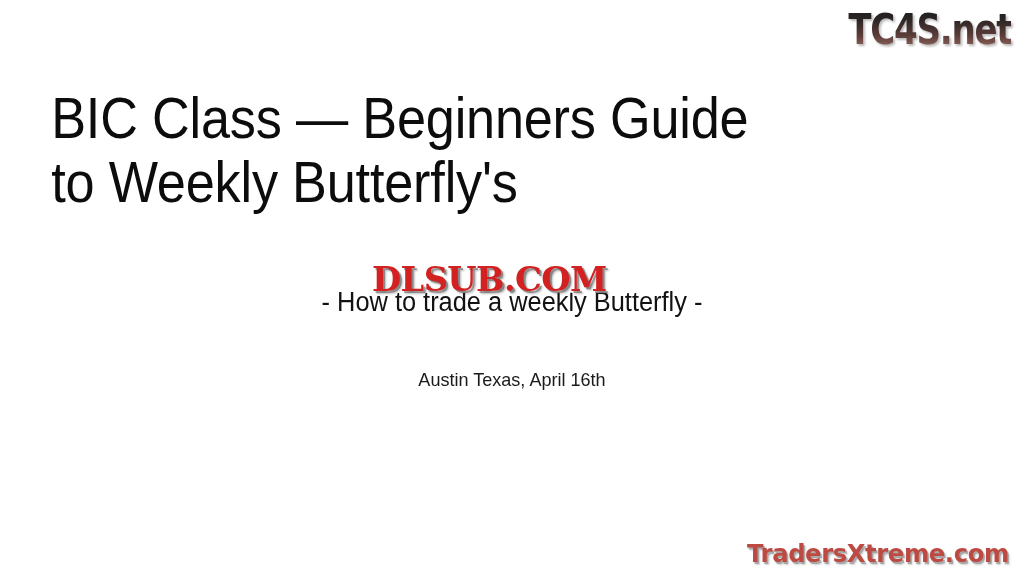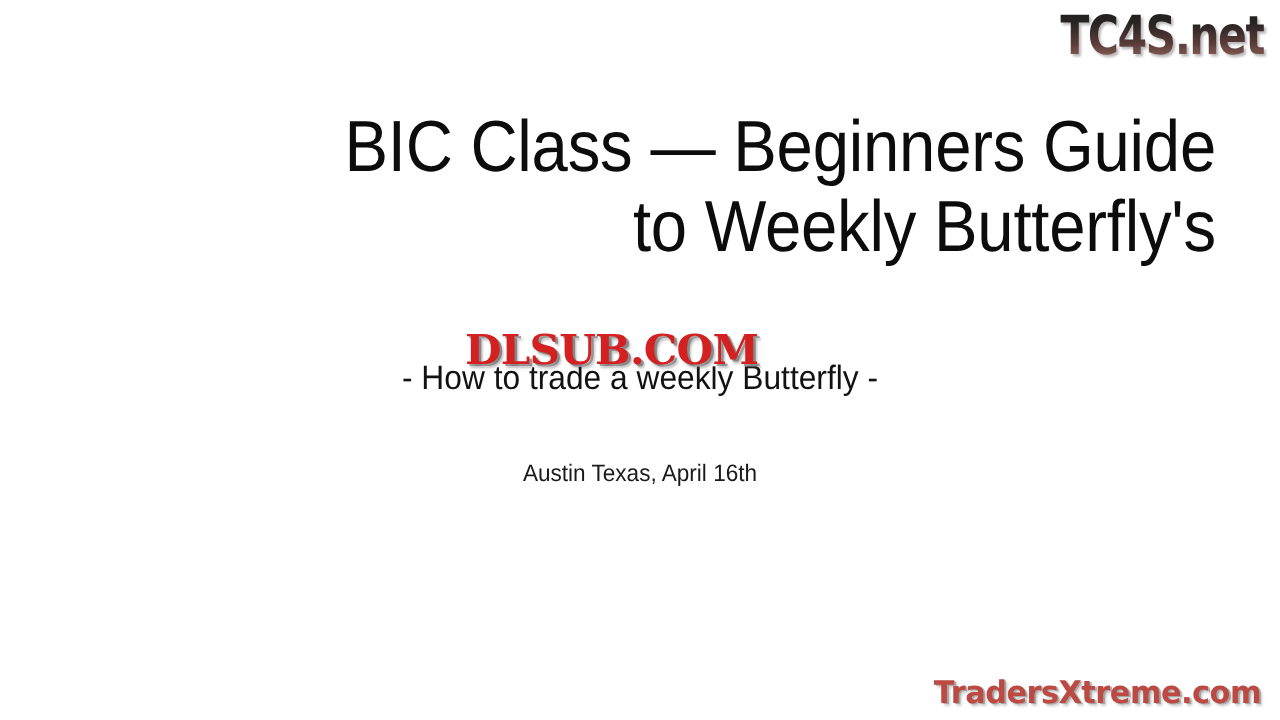--- a/index.html
+++ b/index.html
@@ -16,21 +16,21 @@
     overflow: hidden;
     font-family: "Liberation Sans", sans-serif;
   }
 
   
   .title-block {
     position: absolute;
     left: 0;
     top: 86px;
     width: 1024px;
-    text-align: right;
+    text-align: left;
     line-height: 1.10;
   }
   .title-line {
     display: block;
     font-family: "Liberation Sans", sans-serif;
     font-size: 58px;
     font-weight: 300;
     font-stretch: condensed;
     color: #0c0c0c;
     letter-spacing: -0.2px;

